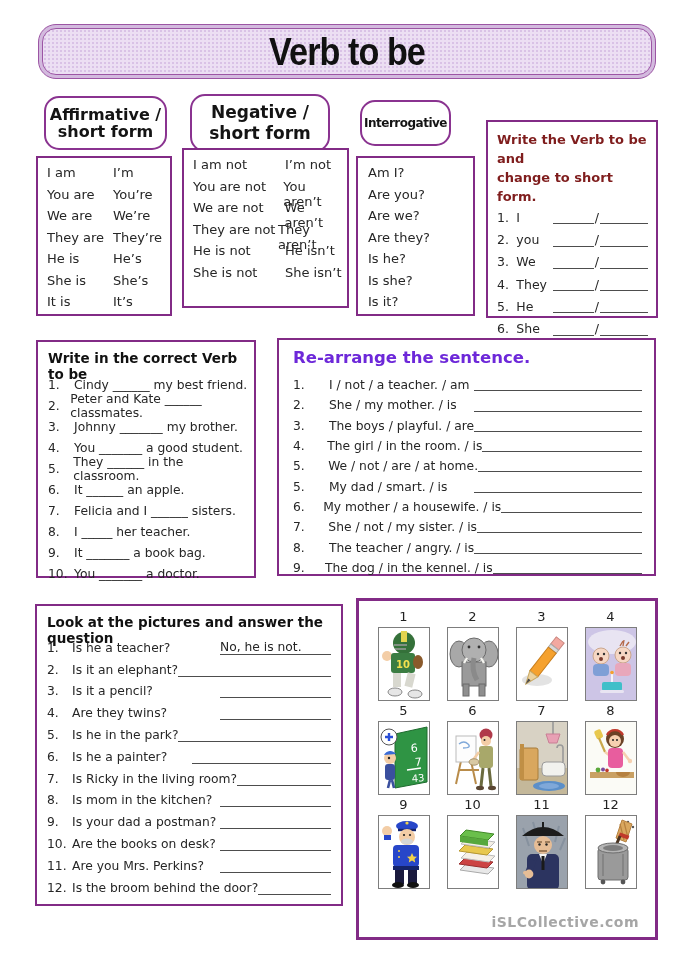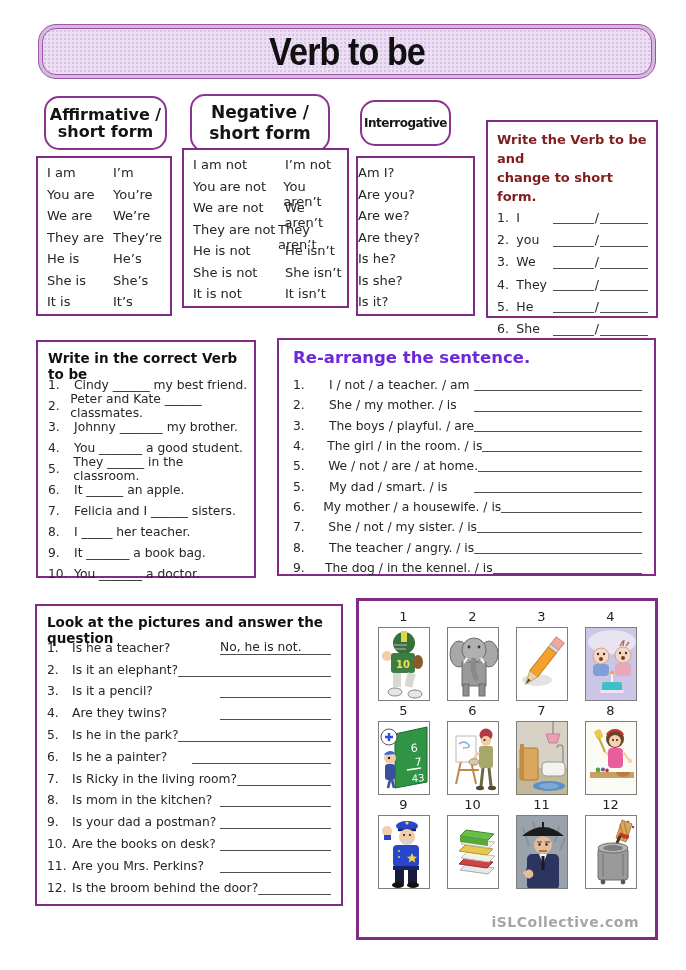--- a/index.html
+++ b/index.html
@@ -31,21 +31,21 @@
     font-weight:bold; color:#141414;
   }
   .pill-aff { left:44px;  top:96px;  width:123px; height:54px; font-size:16px; line-height:17px;}
   .pill-neg { left:190px; top:94px;  width:140px; height:58px; font-size:17px; line-height:21px;}
   .pill-int { left:360px; top:100px; width:91px; height:46px; font-size:12px; letter-spacing:-0.5px;}
 
   
   .box { position:absolute; border:2px solid #822b86; background:#fff; }
   .boxA { left:36px;  top:156px; width:136px; height:160px; padding:7px 0 0 9px; }
   .boxB { left:182px; top:148px; width:167px; height:160px; padding:7px 0 0 9px; }
-  .boxC { left:356px; top:156px; width:119px; height:160px; padding:7px 0 0 0; }
+  .boxC { left:356px; top:156px; width:119px; height:160px; padding:7px 0 0 10px; }
   .boxD { left:486px; top:120px; width:172px; height:198px; padding:8px 8px 0 9px; }
   .boxE { left:36px;  top:340px; width:220px; height:238px; padding:8px 6px 0 10px; }
   .boxF { left:277px; top:338px; width:379px; height:238px; padding:8px 12px 0 14px; }
   .boxG { left:35px;  top:604px; width:308px; height:302px; padding:8px 10px 0 10px; }
   .boxH { left:356px; top:598px; width:302px; height:342px; border-width:3px; padding:6px 10px 0 10px; }
 
   .vrow { display:flex; align-items:flex-start; height:21.5px; font-size:13px; }
   .colFullA { width:66px; }
   .colFullB { width:92px; }
 
@@ -159,24 +159,20 @@
         <span class="colFullB">They are not</span>
         <span>They aren’t</span>
       </div>
     <div class="vrow">
         <span class="colFullB">He is not</span>
         <span>He isn’t</span>
       </div>
     <div class="vrow">
         <span class="colFullB">She is not</span>
         <span>She isn’t</span>
-      </div>
-    <div class="vrow">
-        <span class="colFullB">It is not</span>
-        <span>It isn’t</span>
       </div>
   </div>
 
   <div class="box boxC">
     <div class="vrow">
         <span>Am I?</span>
       </div>
     <div class="vrow">
         <span>Are you?</span>
       </div>

